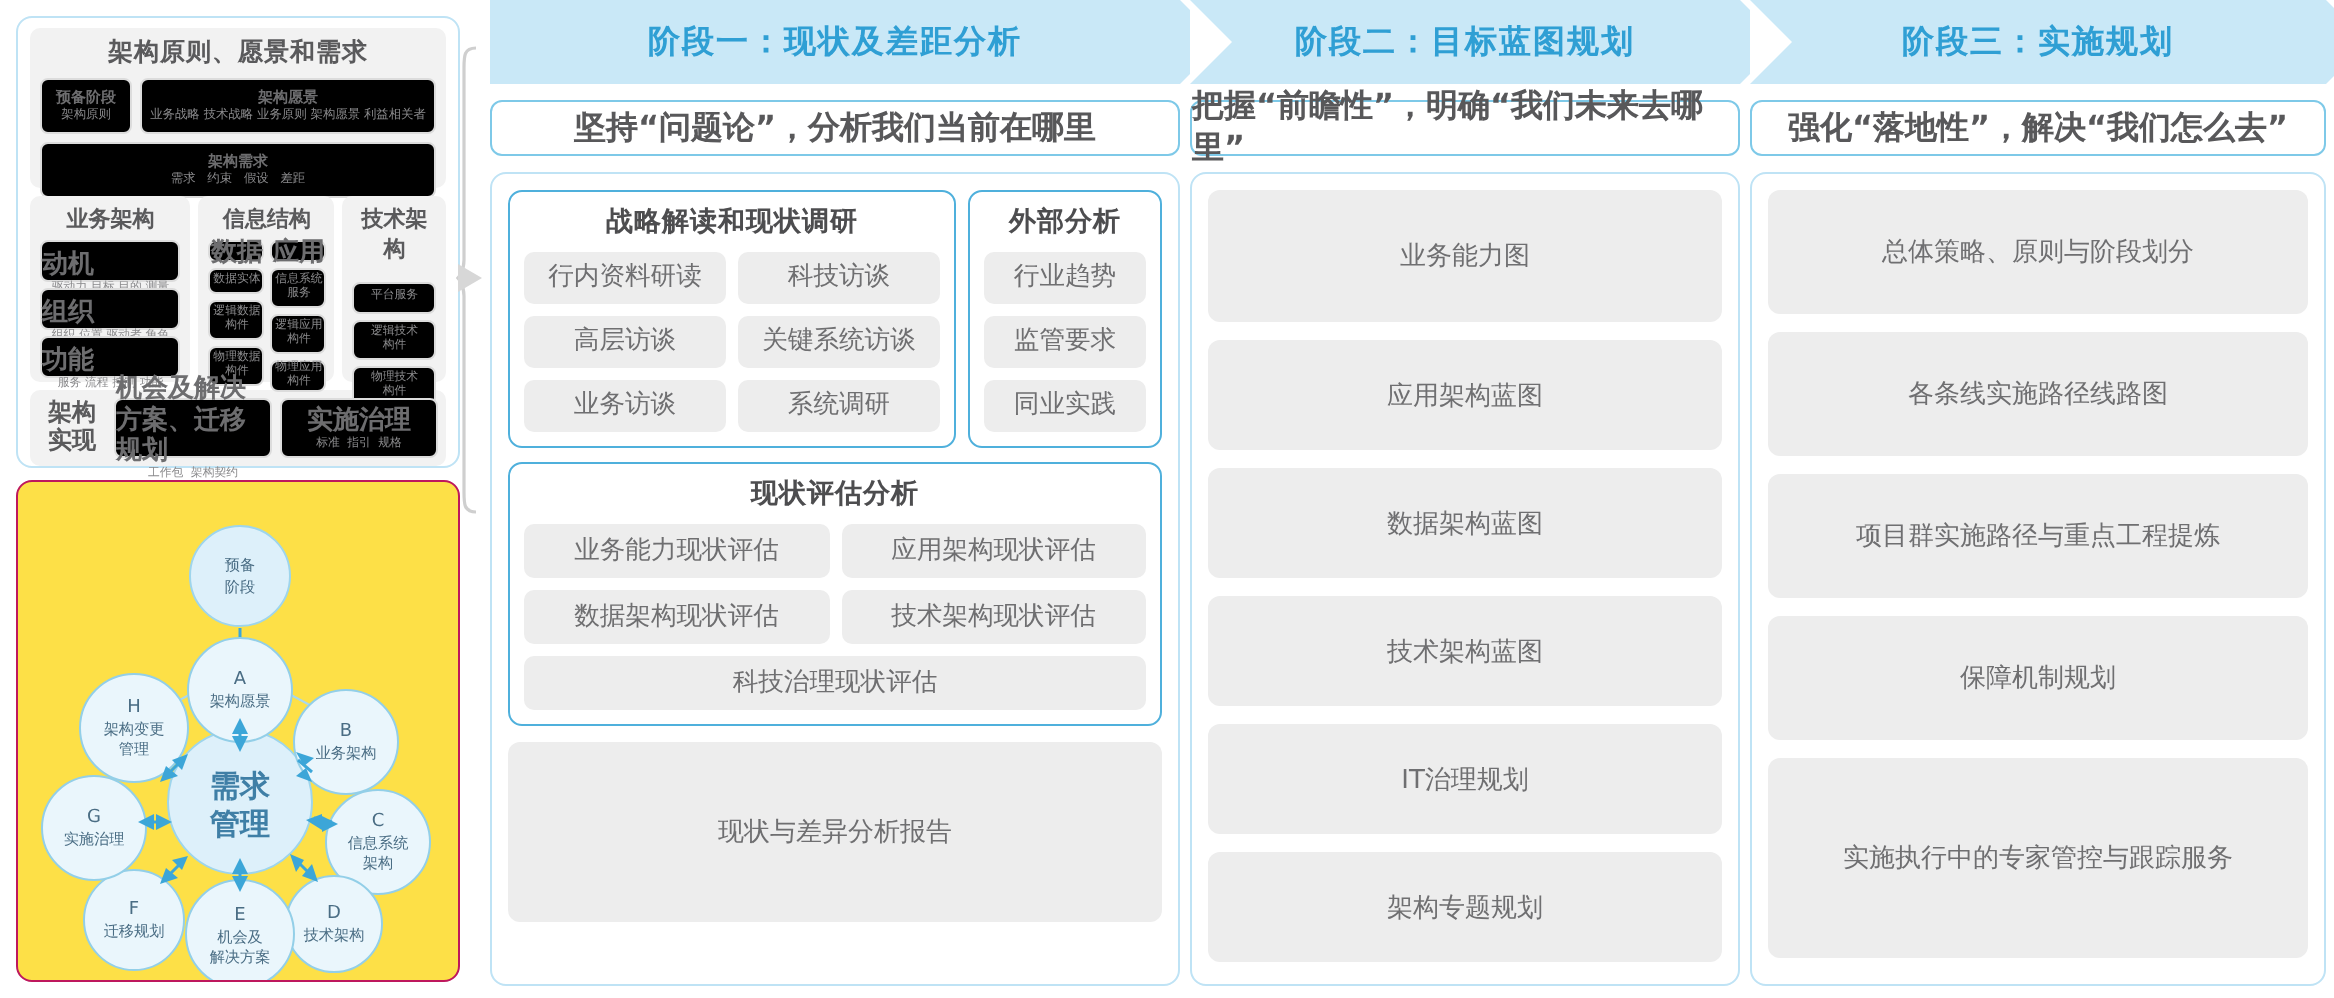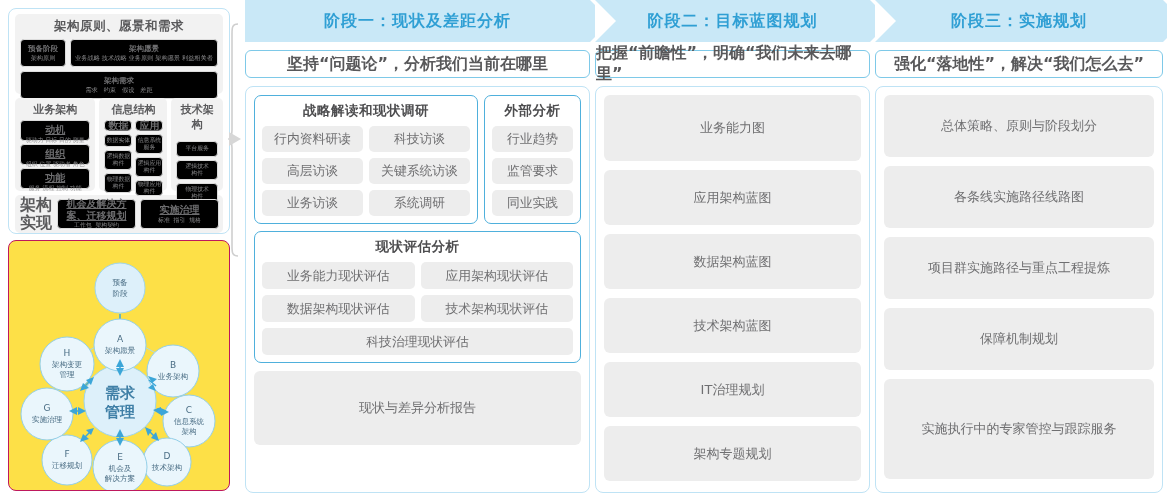--- a/index.html
+++ b/index.html
@@ -14,21 +14,21 @@
   .left-panel{position:absolute;left:8px;top:8px;width:222px;height:226px;
     border:1px solid #bfe3f5;border-radius:8px;background:#fff;box-sizing:border-box;}
   .lp-inner{position:absolute;left:6px;top:5px;right:6px;bottom:5px;}
   .graybox{background:#000000;border:1px solid #dcdcdc;border-radius:4px;box-sizing:border-box;}
 
   .lp-sec{background:#f2f2f2;border-radius:5px;padding:4px 5px 5px 5px;box-sizing:border-box;}
   .lp-title{font-size:12.5px;font-weight:bold;color:#5a5a5c;text-align:center;letter-spacing:.5px;}
   .lp-sub-t{font-size:7.5px;font-weight:bold;color:#6d6d6f;text-align:center;line-height:1.25;}
   .lp-sub-i{font-size:6.2px;color:#8a8a8c;text-align:center;line-height:1.3;}
   .lp-h2{font-size:11px;font-weight:bold;color:#5a5a5c;text-align:center;}
-  .lp-h3{font-size:10px;font-weight:bold;color:#6d6d6f;text-align:center;text-decoration:underline;}
+  .lp-h3{font-size:13px;font-weight:bold;color:#6d6d6f;text-align:left;}
   .lp-i{font-size:5.9px;color:#8a8a8c;text-align:center;line-height:1.25;}
 
   .row{display:flex;}
 
   
   .adm-panel{position:absolute;left:8px;top:240px;width:222px;height:251px;
     border:1px solid #be185d;border-radius:8px;background:#fde047;box-sizing:border-box;}
   .adm-svg{position:absolute;left:0;top:0;}
   .circ{fill:#eaf6fc;stroke:#93cfe8;stroke-width:1;}
   .circ-c{fill:#ddf0fa;stroke:#9ed5ec;stroke-width:1;}
@@ -204,21 +204,21 @@
               <div class="lp-i" style="width:28px;">逻辑技术构件</div>
             </div>
             <div class="graybox" style="height:20px;display:flex;align-items:center;justify-content:center;">
               <div class="lp-i" style="width:28px;">物理技术构件</div>
             </div>
           </div>
         </div>
       </div>
 
       <div class="lp-sec" style="height:38px;margin-top:4px;display:flex;align-items:center;gap:4px;padding:4px;">
-        <div class="lp-h2" style="width:34px;line-height:1.15;font-size:16px;">
+        <div class="lp-h2" style="width:34px;line-height:1.15;font-size:12px;">
           <span>架构实现</span>
         </div>
         <div class="graybox" style="flex:1;height:30px;display:flex;flex-direction:column;align-items:center;justify-content:center;">
           <div class="lp-h3" style="line-height:1.2;">机会及解决方案、迁移规划</div>
           <div class="lp-i">
             <span>工作包</span>&nbsp;
             <span>架构契约</span>
           </div>
         </div>
         <div class="graybox" style="flex:1;height:30px;display:flex;flex-direction:column;align-items:center;justify-content:center;">
@@ -382,21 +382,21 @@
             <div class="pill" style="height:27px;">应用架构现状评估</div>
           </div>
           <div class="grid2">
             <div class="pill" style="height:27px;">数据架构现状评估</div>
             <div class="pill" style="height:27px;">技术架构现状评估</div>
           </div>
           <div class="pill" style="height:27px;">科技治理现状评估</div>
         </div>
       </div>
 
-      <div class="big-pill" style="margin-top:8px;height:74px;text-align:center;">现状与差异分析报告</div>
+      <div class="big-pill" style="margin-top:8px;height:90px;text-align:center;">现状与差异分析报告</div>
     </div>
   </div>
 
   <div class="phase-col ph2">
     <div class="chev">
       <span class="chev-label">阶段二：目标蓝图规划</span>
     </div>
     <div class="subbar">
       <span>把握“前瞻性”，明确“我们未来去哪里”</span>
     </div>

